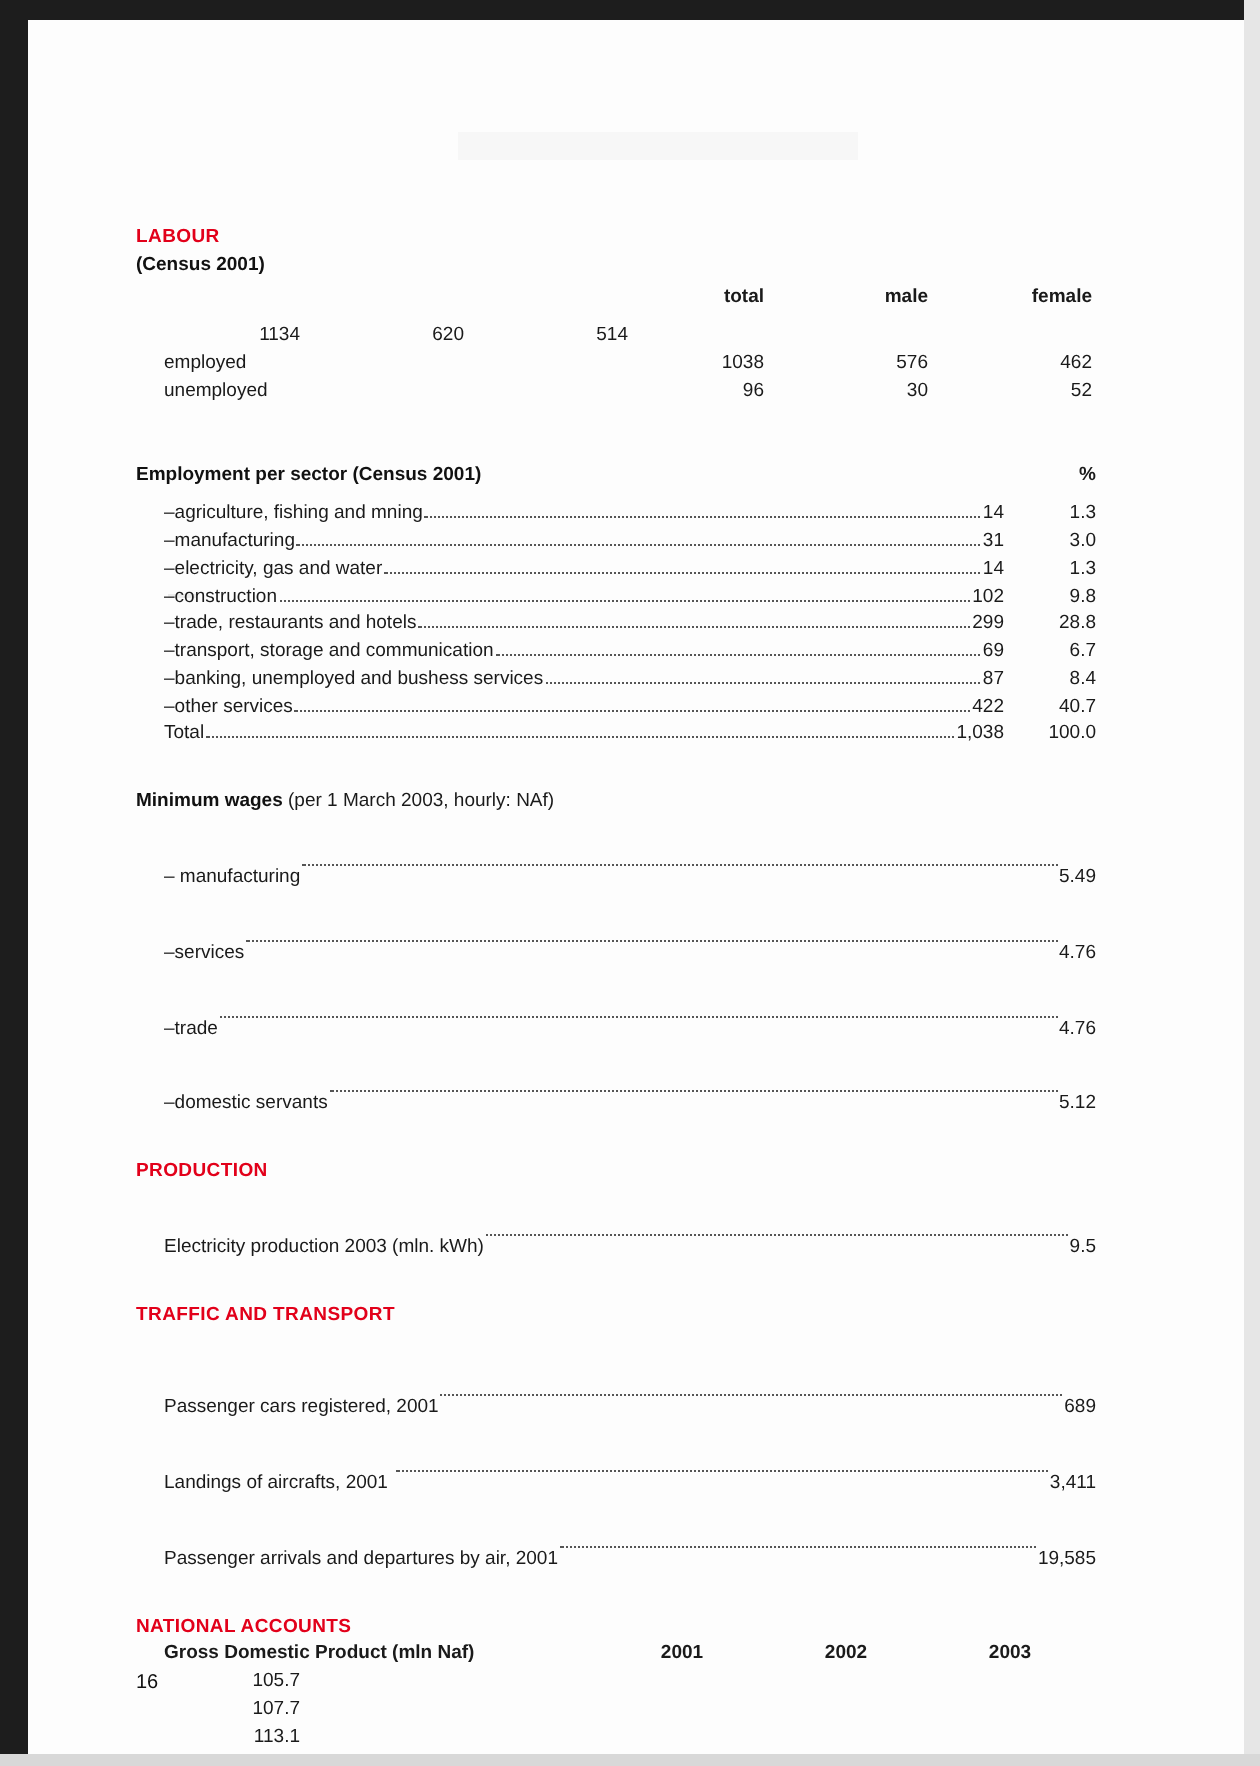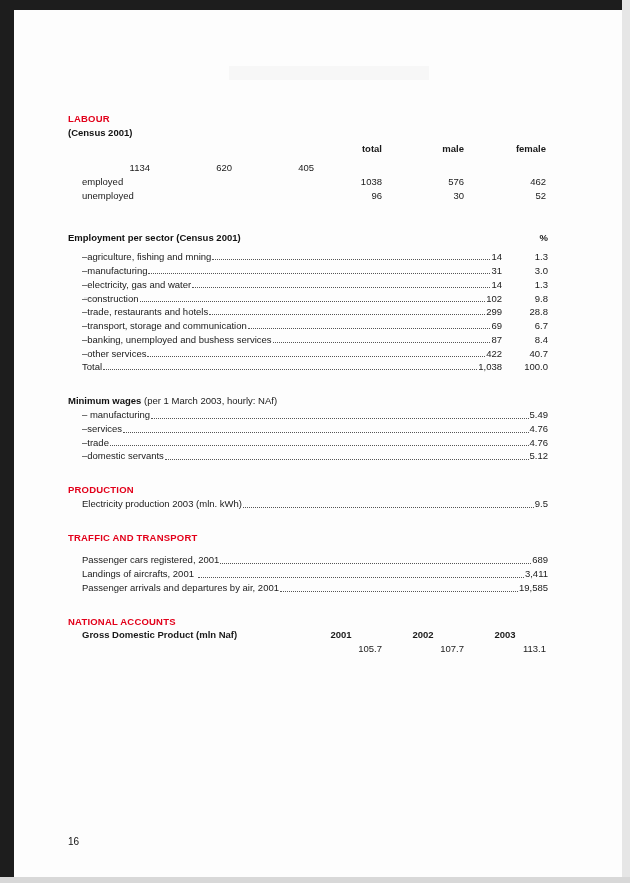--- a/index.html
+++ b/index.html
@@ -82,33 +82,33 @@
   .sector-row { display: flex; align-items: baseline; }
   .sector-row .lbl { white-space: pre; padding-left: 14px; }
   .sector-row .dots {
     flex: 1 1 auto;
     border-bottom: 1px dotted #555;
     margin: 0 1px 3px 1px; height: 1px; min-width: 6px;
   }
   .sector-row .num { white-space: pre; text-align: right; }
   .sector-row .pct { width: 46px; text-align: right; }
 
-  .simple-row { display: flex; align-items: flex-end; padding-left: 14px; }
+  .simple-row { display: flex; align-items: flex-start; padding-left: 14px; margin-top: 24px; }
   .simple-row .lbl { white-space: pre; }
   .simple-row .dots {
     flex: 1 1 auto;
     border-bottom: 1px dotted #555;
     margin: 0 1px 3px 1px; height: 1px; min-width: 6px;
   }
   .simple-row .val { white-space: pre; text-align: right; }
 
   .gdp-title { display: flex; }
   .gdp-title .t { width: 232px; padding-left: 14px; font-weight: bold; }
   .gdp-title .y { width: 82px; text-align: center; font-weight: bold; }
-  .gdp-vals { display: flex; }
+  .gdp-vals { display: flex; flex-direction: column; }
   .gdp-vals .t { width: 232px; padding-left: 14px; }
   .gdp-vals .v { width: 82px; text-align: right; }
 
   .pageno {
     position: absolute;
     left: 68px; top: 836px;
     font-size: 10px;
     color: #111;
   }
   .watermark {
@@ -147,21 +147,21 @@
       <div class="tr hdr">
         <div class="c-lbl"></div>
         <div class="c-num">total</div>
         <div class="c-num">male</div>
         <div class="c-num">female</div>
       </div>
       <div class="spacer6"></div>
       <div class="tr">
         <div class="c-num">1134</div>
         <div class="c-num">620</div>
-        <div class="c-num">405</div>
+        <div class="c-num">514</div>
       </div>
       <div class="tr">
         <div class="c-lbl">employed</div>
         <div class="c-num">1038</div>
         <div class="c-num">576</div>
         <div class="c-num">462</div>
       </div>
       <div class="tr">
         <div class="c-lbl">unemployed</div>
         <div class="c-num">96</div>

